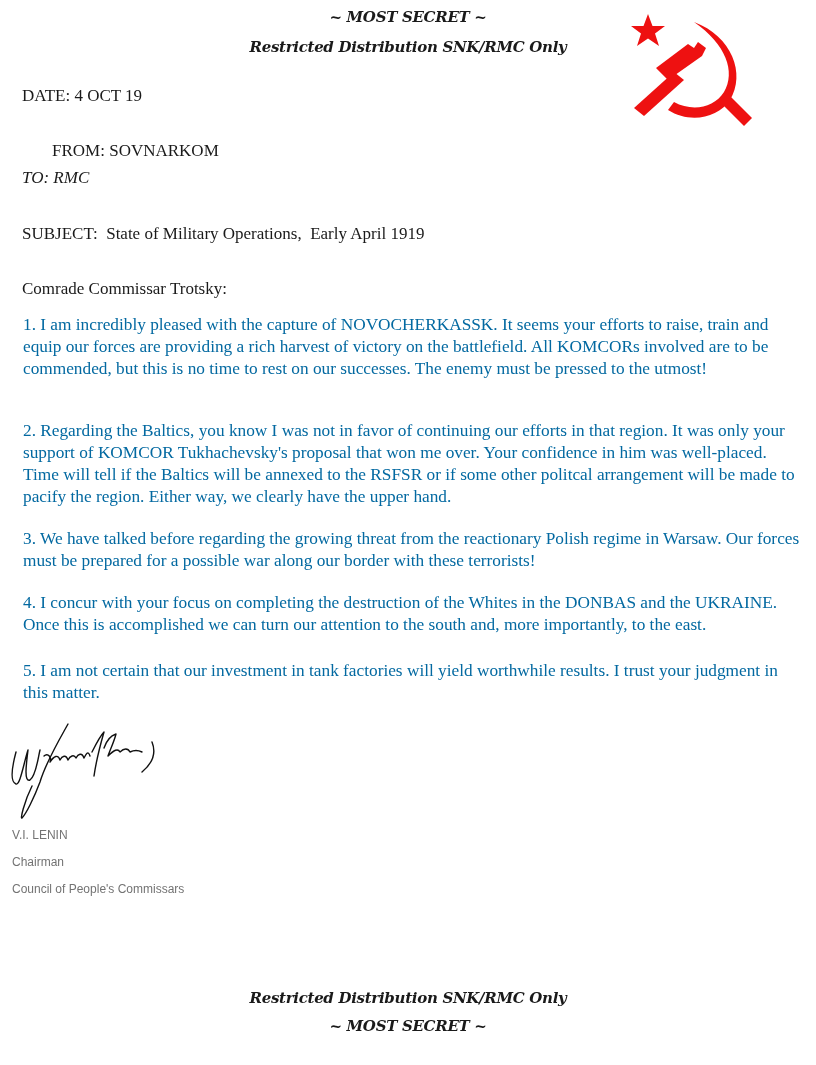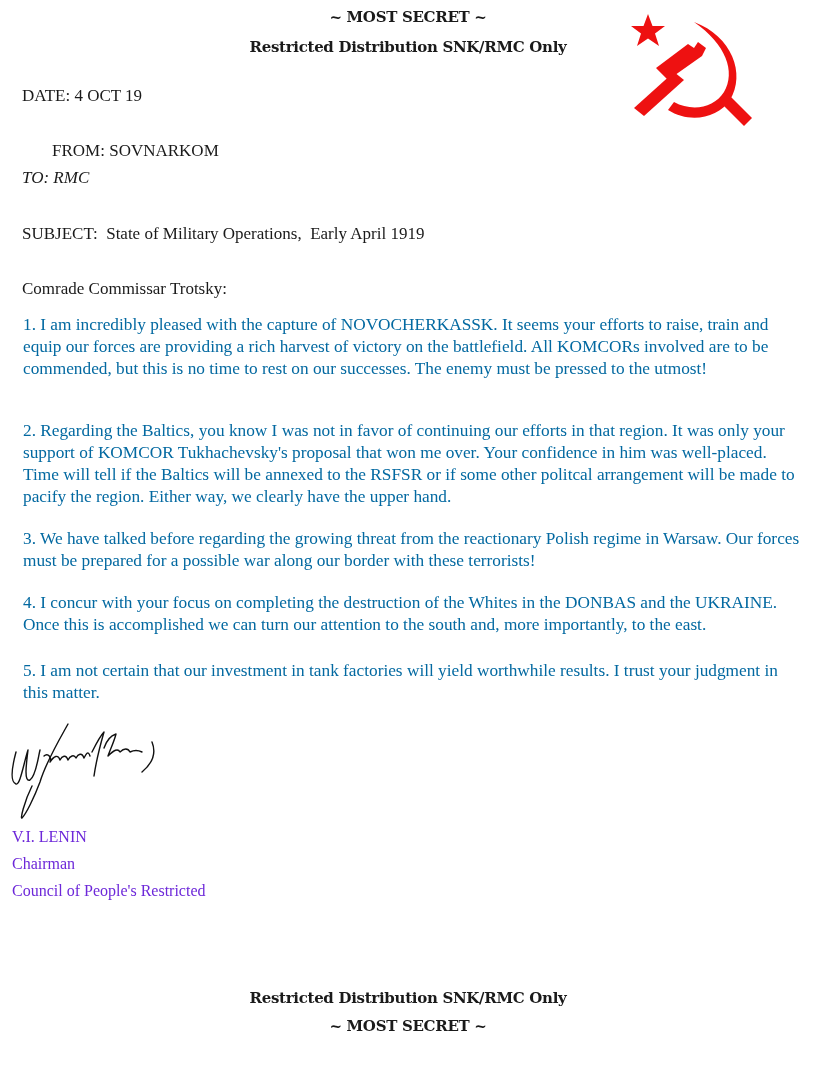--- a/index.html
+++ b/index.html
@@ -1,25 +1,25 @@
 <!DOCTYPE html>
 <html><head>
 <meta charset="utf-8">
 <style>
   html, body { margin: 0; padding: 0; background: #ffffff; }
   body { width: 816px; height: 1065px; position: relative; overflow: hidden; color: #111; }
   .hdr { position: absolute; left: 0; width: 816px; text-align: center;
-         font-family: "DejaVu Serif", "Liberation Serif", serif; font-weight: bold;
+         font-family: "DejaVu Serif", "Liberation Serif", serif; font-style: italic; font-weight: bold;
          font-size: 15px; color: #1a1a1a; letter-spacing: -0.3px; }
   .emblem { position: absolute; left: 628px; top: 10px; width: 130px; height: 128px; }
   .meta { position: absolute; left: 22px; font-family: "Liberation Serif", serif; font-size: 17px; color: #1a1a1a; }
   .para { position: absolute; left: 23px; width: 780px; font-family: "Liberation Serif", serif;
           font-size: 17.3px; line-height: 22px; color: #0369a1; margin: 0; }
   .sig { position: absolute; left: 6px; top: 722px; width: 160px; height: 100px; }
-  .signer { position: absolute; left: 12px; font-family: Liberation Serif, serif; font-size: 16px; color: #6d28d9; }
+  .signer { position: absolute; left: 12px; font-family: Liberation Sans, sans-serif; font-size: 12px; color: #737373; }
 </style>
 </head>
 <body>
 
 <div class="hdr" style="top:8px;">~ MOST SECRET ~</div>
 <div class="hdr" style="top:38px;">Restricted Distribution SNK/RMC Only</div>
 
 <svg class="emblem" viewBox="0 0 130 128">
   <g fill="#ee1111">
     <polygon points="20,4 24.5,16 37,16 27,23.5 31,36 20,28.5 9,36 13,23.5 3,16 15.5,16"></polygon>
@@ -57,16 +57,16 @@
     <path d="M62,2 C52,20 40,40 34,60 C28,76 20,92 16,96 C14,98 18,80 26,64"></path>
     <path d="M38,34 C42,30 46,36 44,40 C48,34 52,32 54,38 C56,34 60,32 62,38 C64,34 68,32 70,36 C72,32 76,30 78,36 C80,32 82,28 84,34"></path>
     <path d="M86,30 C90,22 94,14 98,10 C94,24 90,40 88,54"></path>
     <path d="M98,26 C100,20 104,14 110,12 C108,20 104,28 102,34 C108,28 112,26 114,30 C118,26 122,26 124,30 C128,28 132,28 136,30"></path>
     <path d="M146,20 C150,30 148,40 136,50"></path>
   </g>
 </svg>
 
 <div class="signer" style="top:828px;">V.I. LENIN</div>
 <div class="signer" style="top:855px;text-align:right;">Chairman</div>
-<div class="signer" style="top:882px;">Council of People's Restricted</div>
+<div class="signer" style="top:882px;">Council of People's Commissars</div>
 
 <div class="hdr" style="top:989px;">Restricted Distribution SNK/RMC Only</div>
 <div class="hdr" style="top:1017px;">~ MOST SECRET ~</div>
 
 </body></html>

